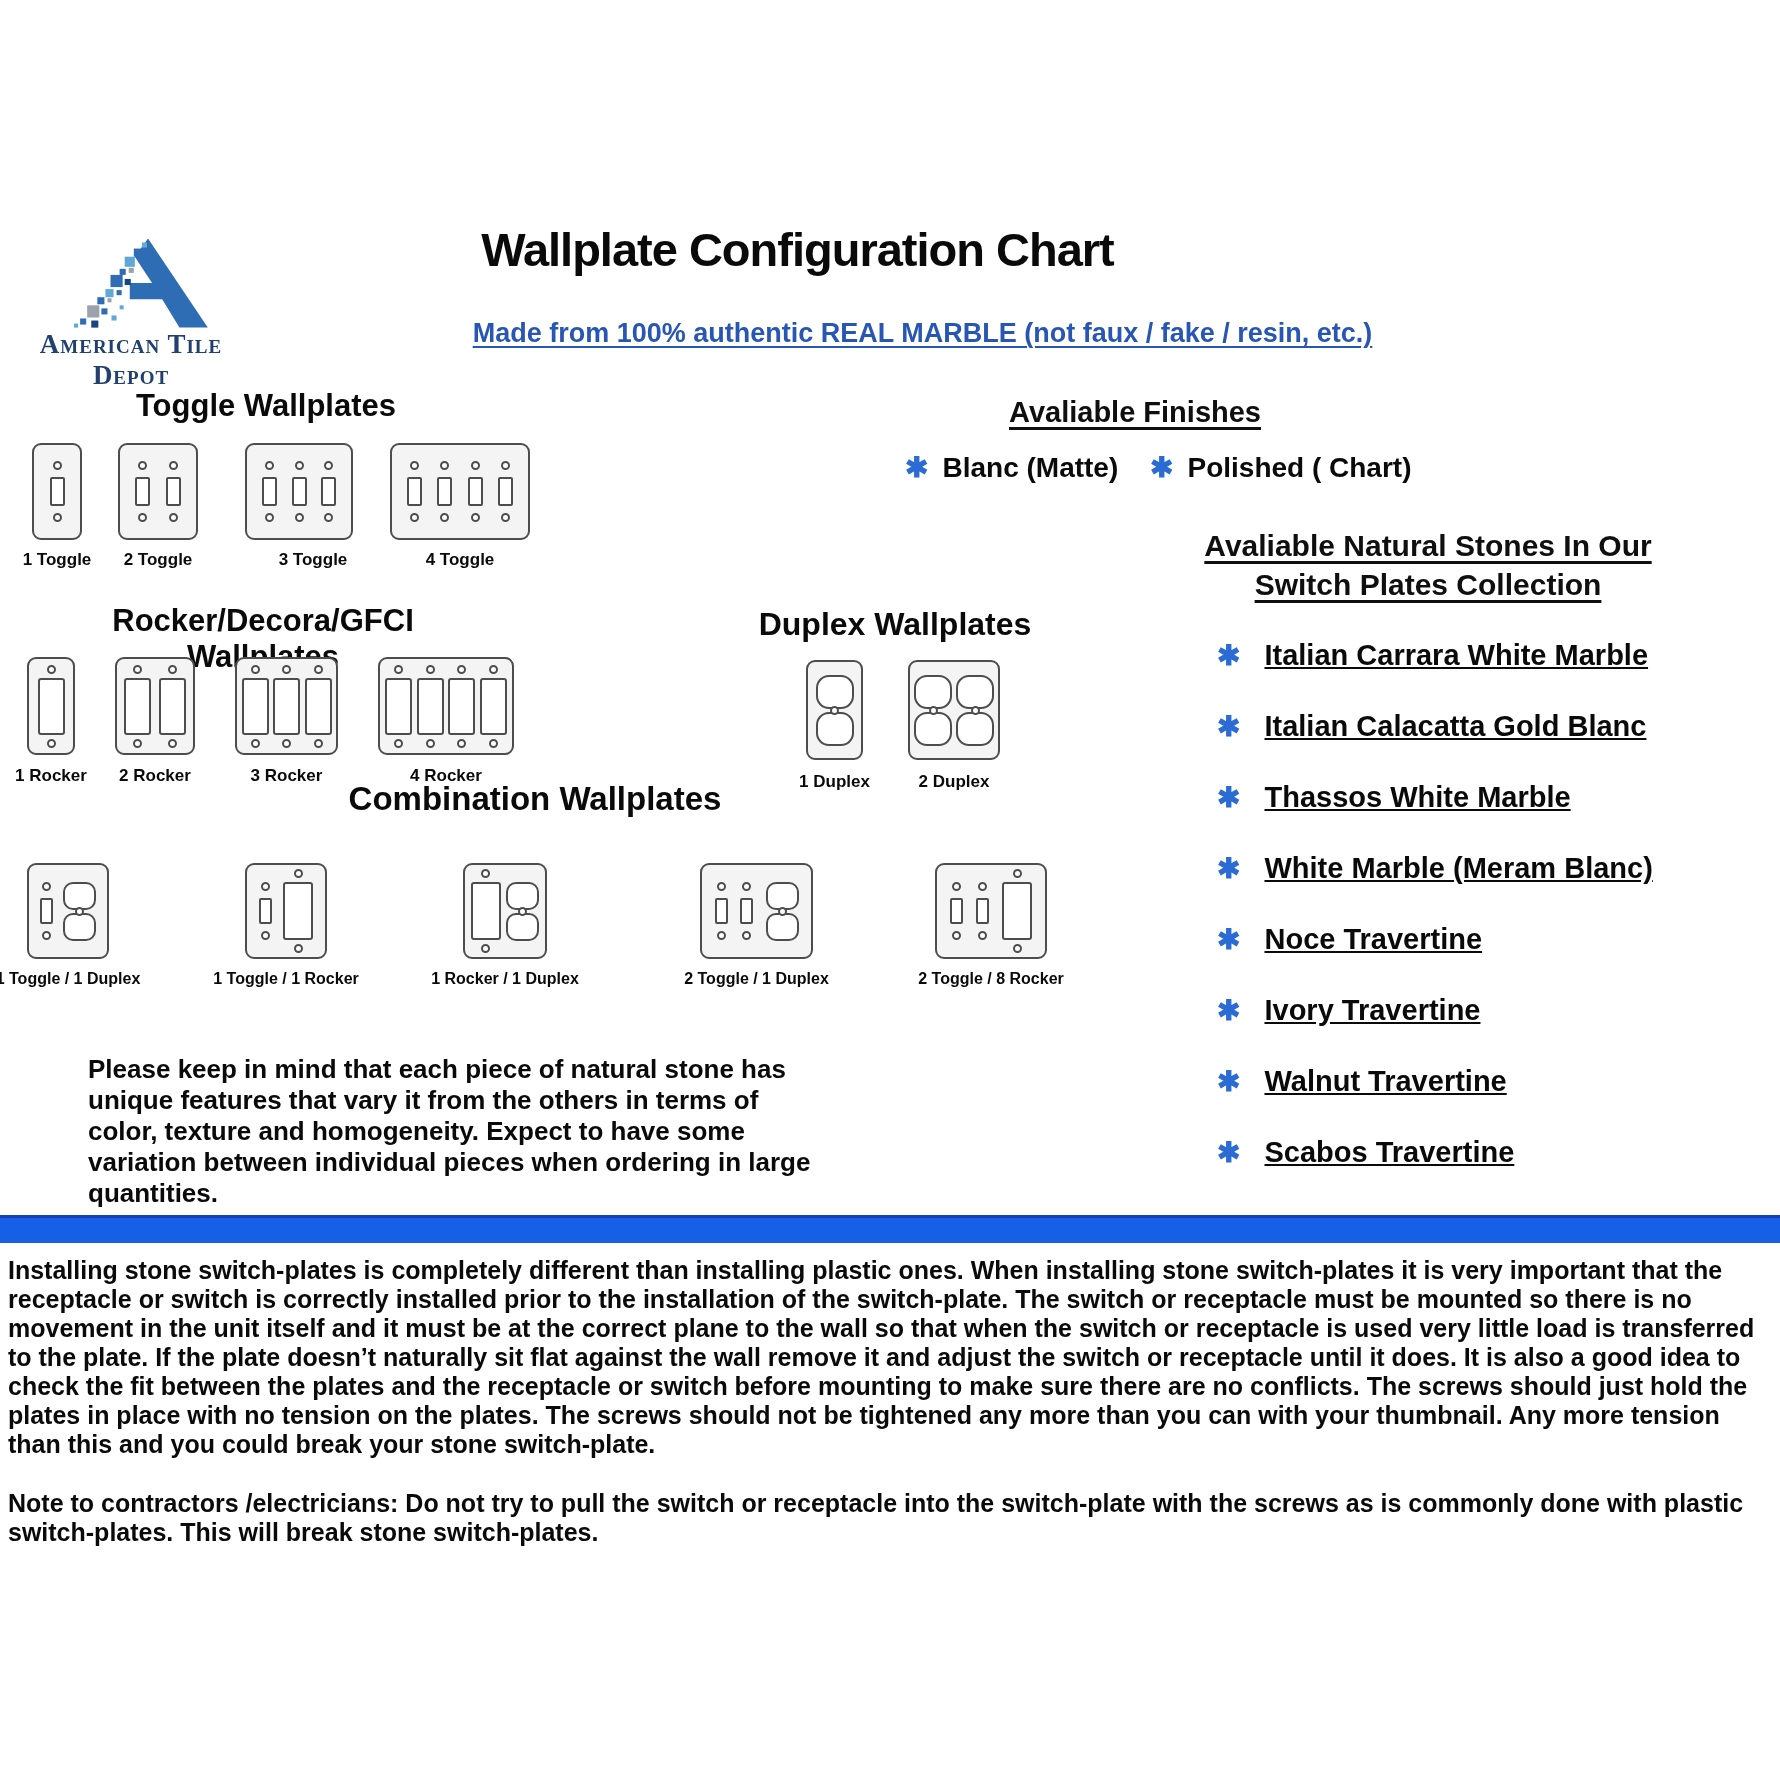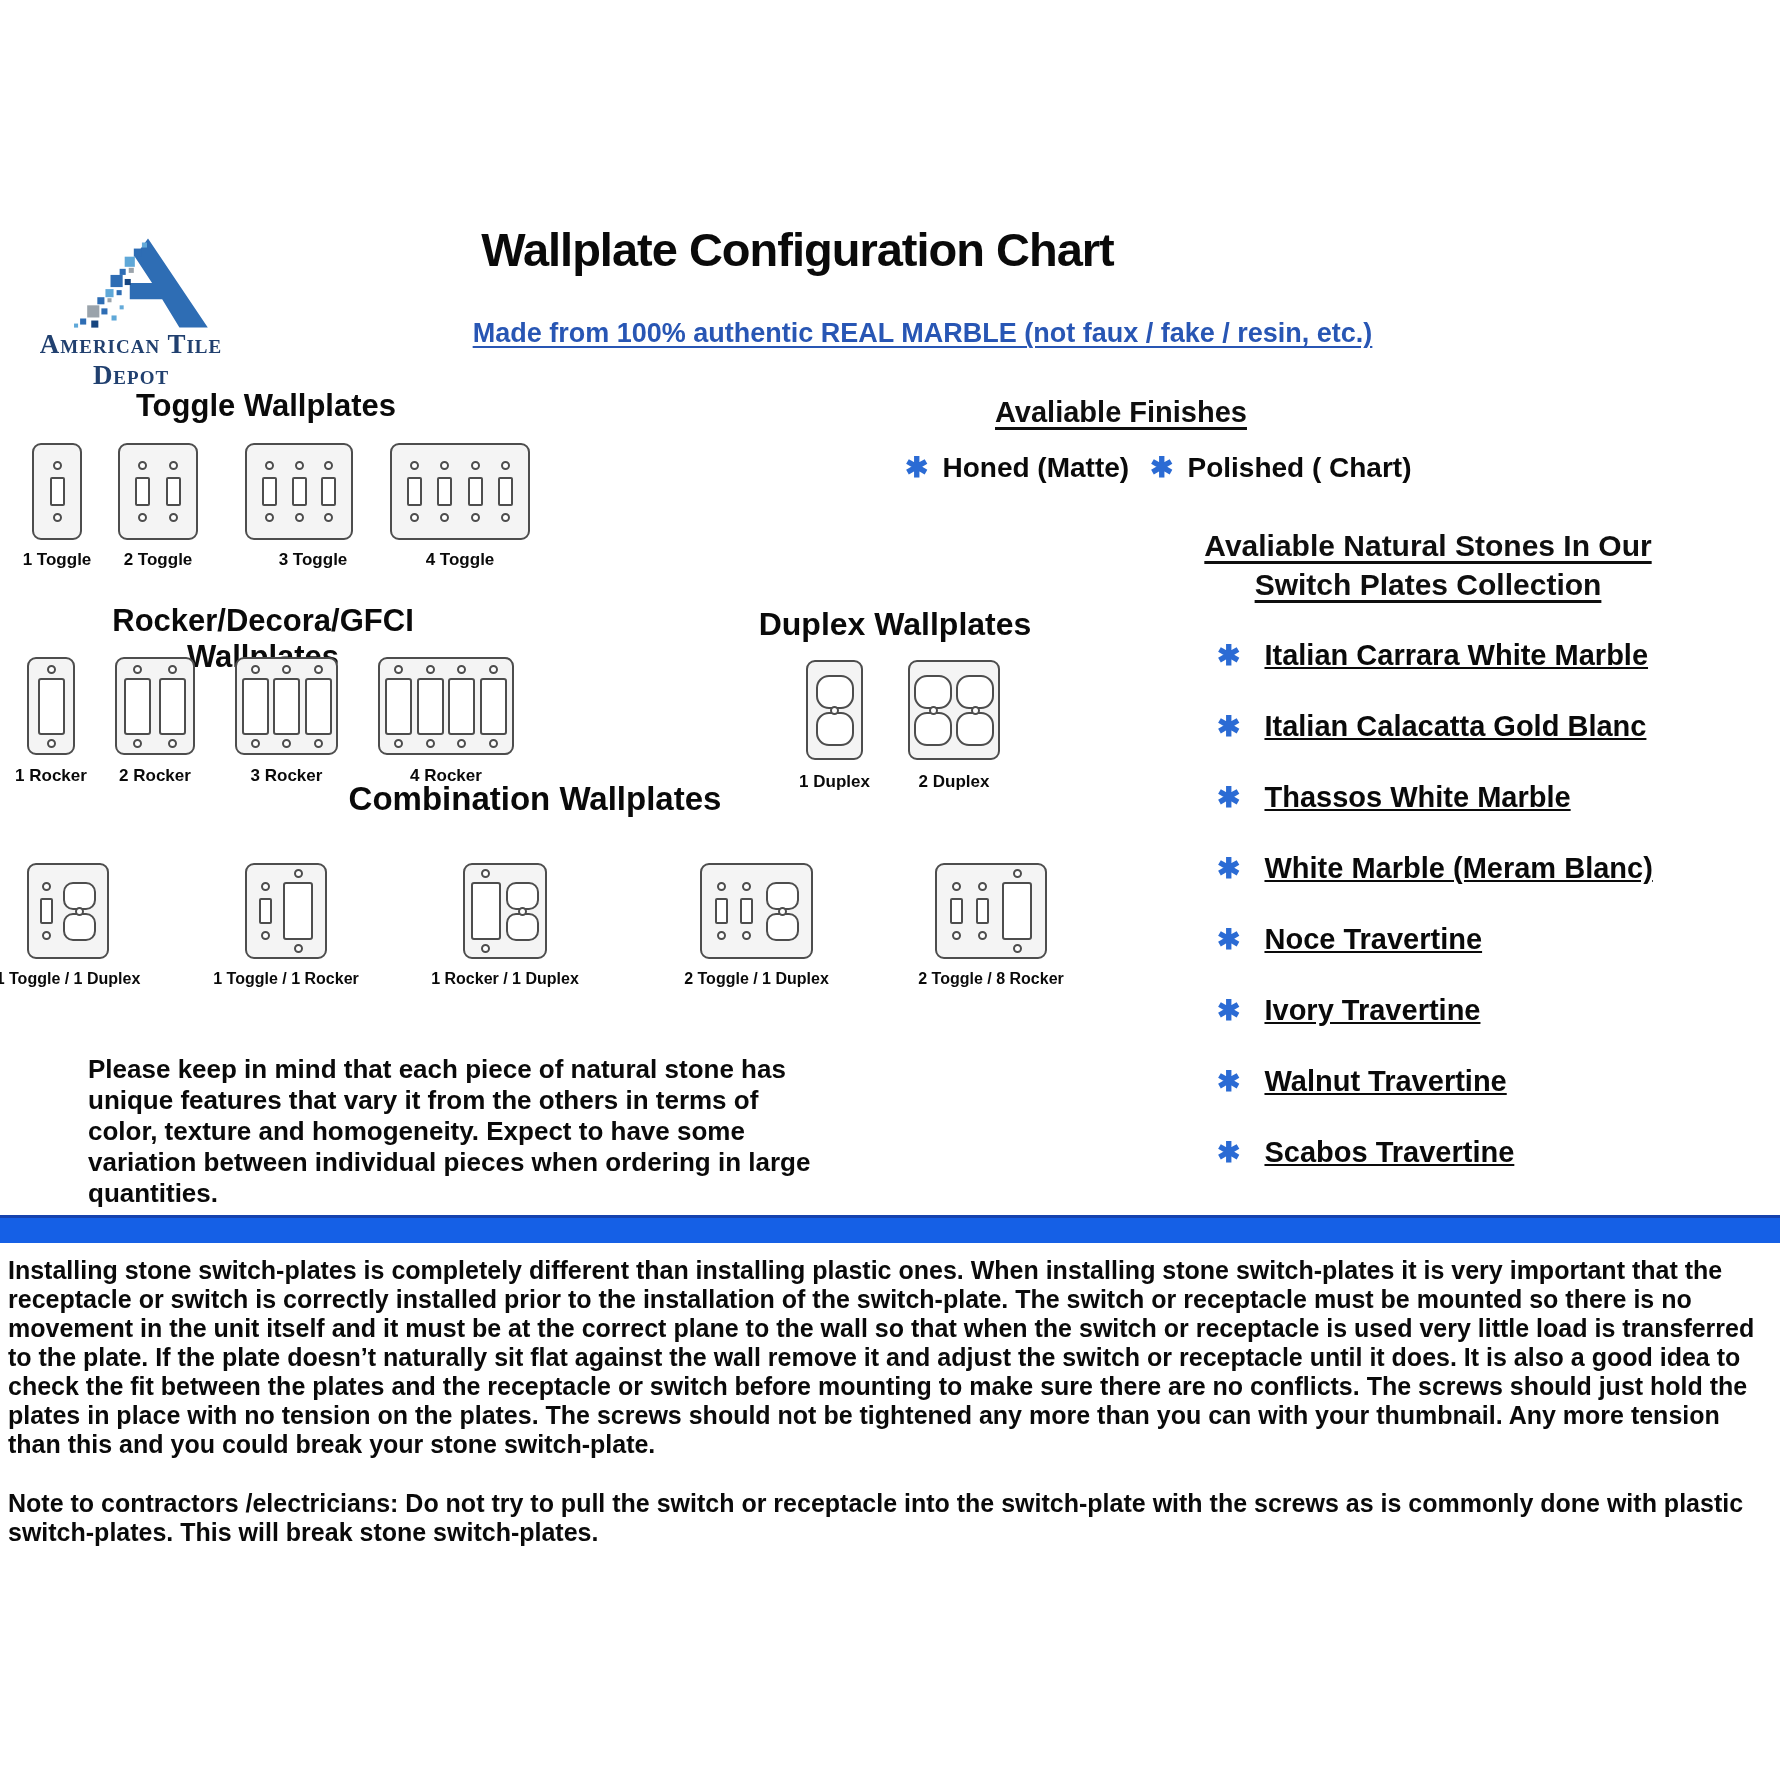--- a/index.html
+++ b/index.html
@@ -39,21 +39,21 @@
   .unit.duplexu .screw{margin:-3px 0;position:relative;z-index:1;}
   .plate.sm .lever{width:13px;height:26px;}
   .plate.sm .outlet{width:33px;height:28px;border-radius:10px;}
   .plate.sm .rockpad{width:30px;height:58px;}
   .plate.lg .outlet{width:38px;height:34px;border-radius:13px;}
   .plabel{position:absolute;font-size:17px;font-weight:bold;text-align:center;width:210px;color:#0a0a0a;}
   .plabel.small{font-size:16px;}
 
   
   .u{text-decoration:underline;text-decoration-thickness:3px;text-underline-offset:5px;}
-  #fin-h{left:995px;top:396px;width:280px;text-align:left;font-size:29px;font-weight:bold;}
+  #fin-h{left:995px;top:396px;width:280px;text-align:center;font-size:29px;font-weight:bold;}
   .fin-item{position:absolute;top:452px;display:flex;align-items:center;gap:14px;
             font-size:28px;font-weight:bold;color:#0a0a0a;}
   #fin-0{left:905px;}
   #fin-1{left:1150px;}
   .ast{color:#2b6bd4;font-weight:bold;font-size:28px;line-height:1;}
   #stones-h{left:1178px;top:526px;width:500px;text-align:center;
             font-size:30px;font-weight:bold;line-height:39px;}
   #stones-list{left:1217px;top:620px;}
   .stone-row{display:flex;align-items:center;gap:24px;height:71px;}
   .stone-label{font-size:29px;font-weight:bold;color:#0a0a0a;text-decoration:underline;}
@@ -325,21 +325,21 @@
           <div class="rockpad"></div>
           <div class="screw"></div>
         </div>
       </div>
       <div class="plabel small" style="left: 886px; top: 970px;">2 Toggle / 8 Rocker</div>
     </div>
 
   <div id="fin-h" class="abs u">Avaliable Finishes</div>
   <div id="fin-0" class="fin-item">
     <span class="ast">✱</span>
-    <span>Honed (Matte)</span>
+    <span>Blanc (Matte)</span>
   </div>
   <div id="fin-1" class="fin-item">
     <span class="ast">✱</span>
     <span>Polished ( Chart)</span>
   </div>
 
   <div id="stones-h" class="abs">
     <div class="u">Avaliable Natural Stones In Our</div>
     <div class="u">Switch Plates Collection</div>
   </div>

